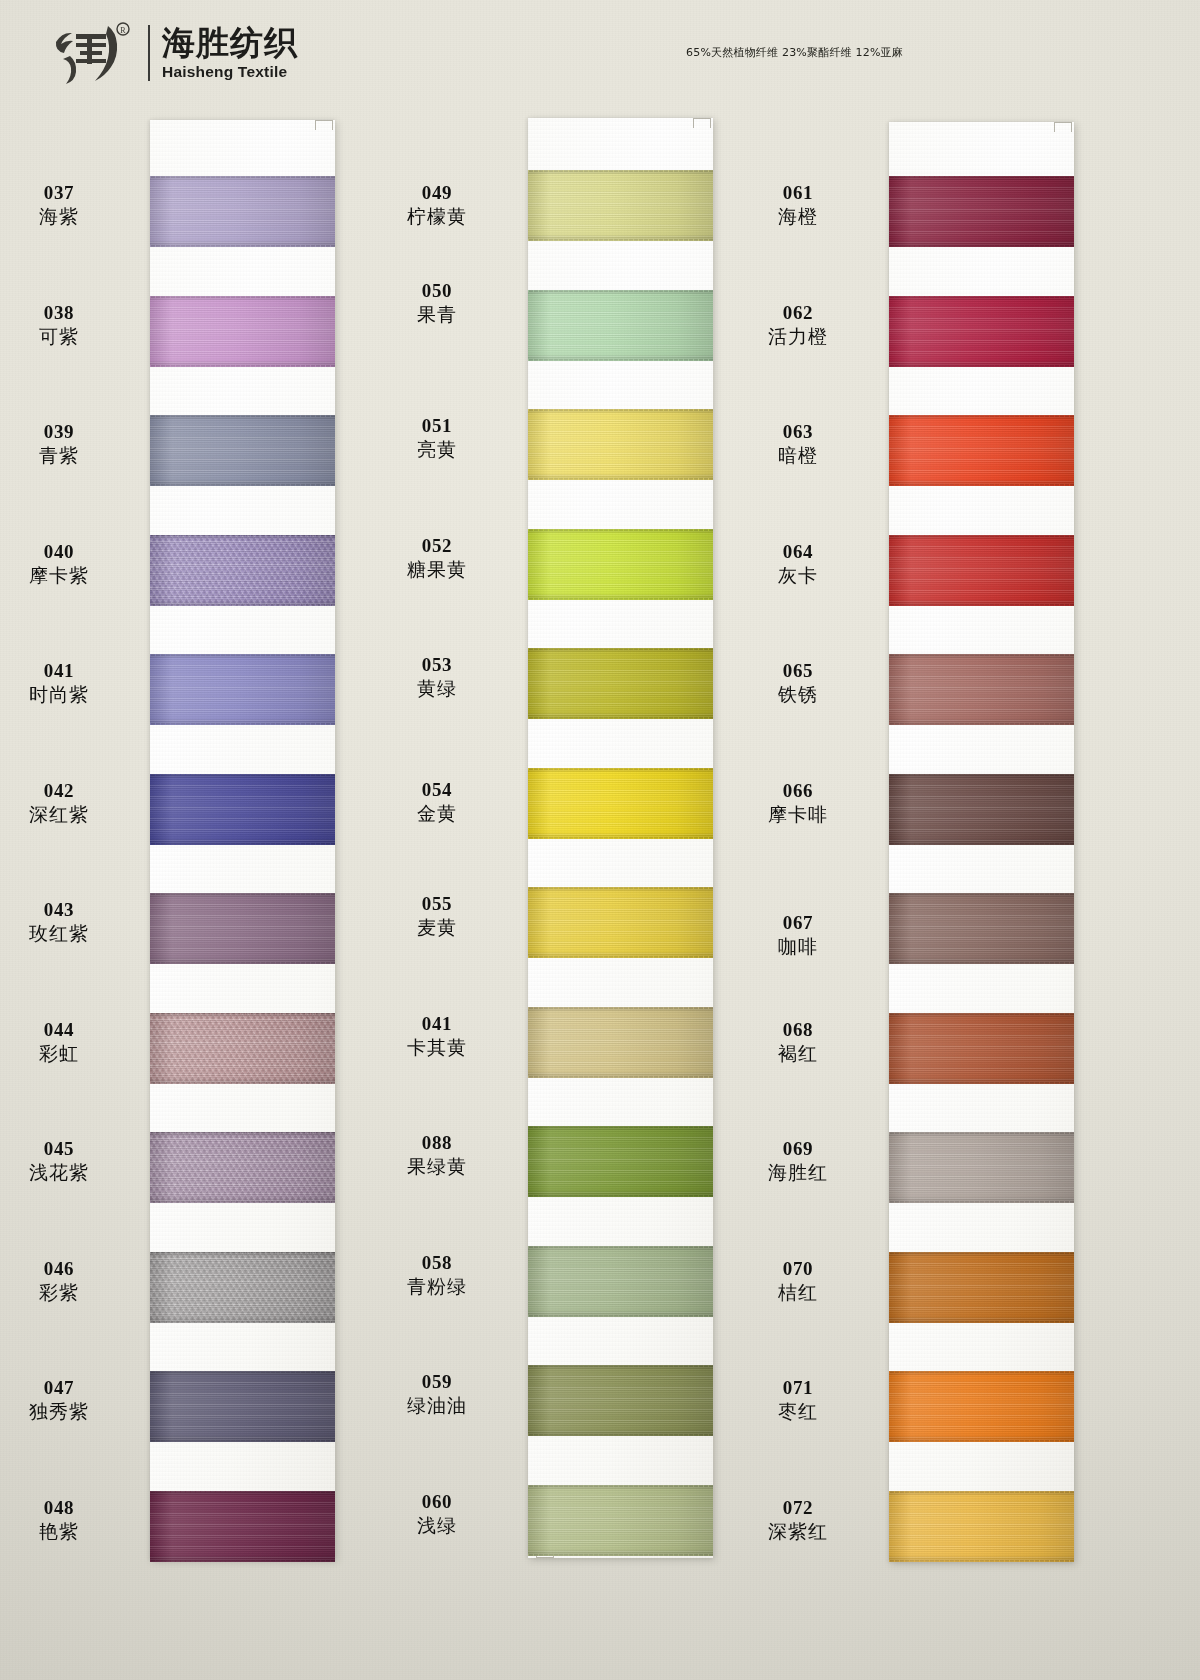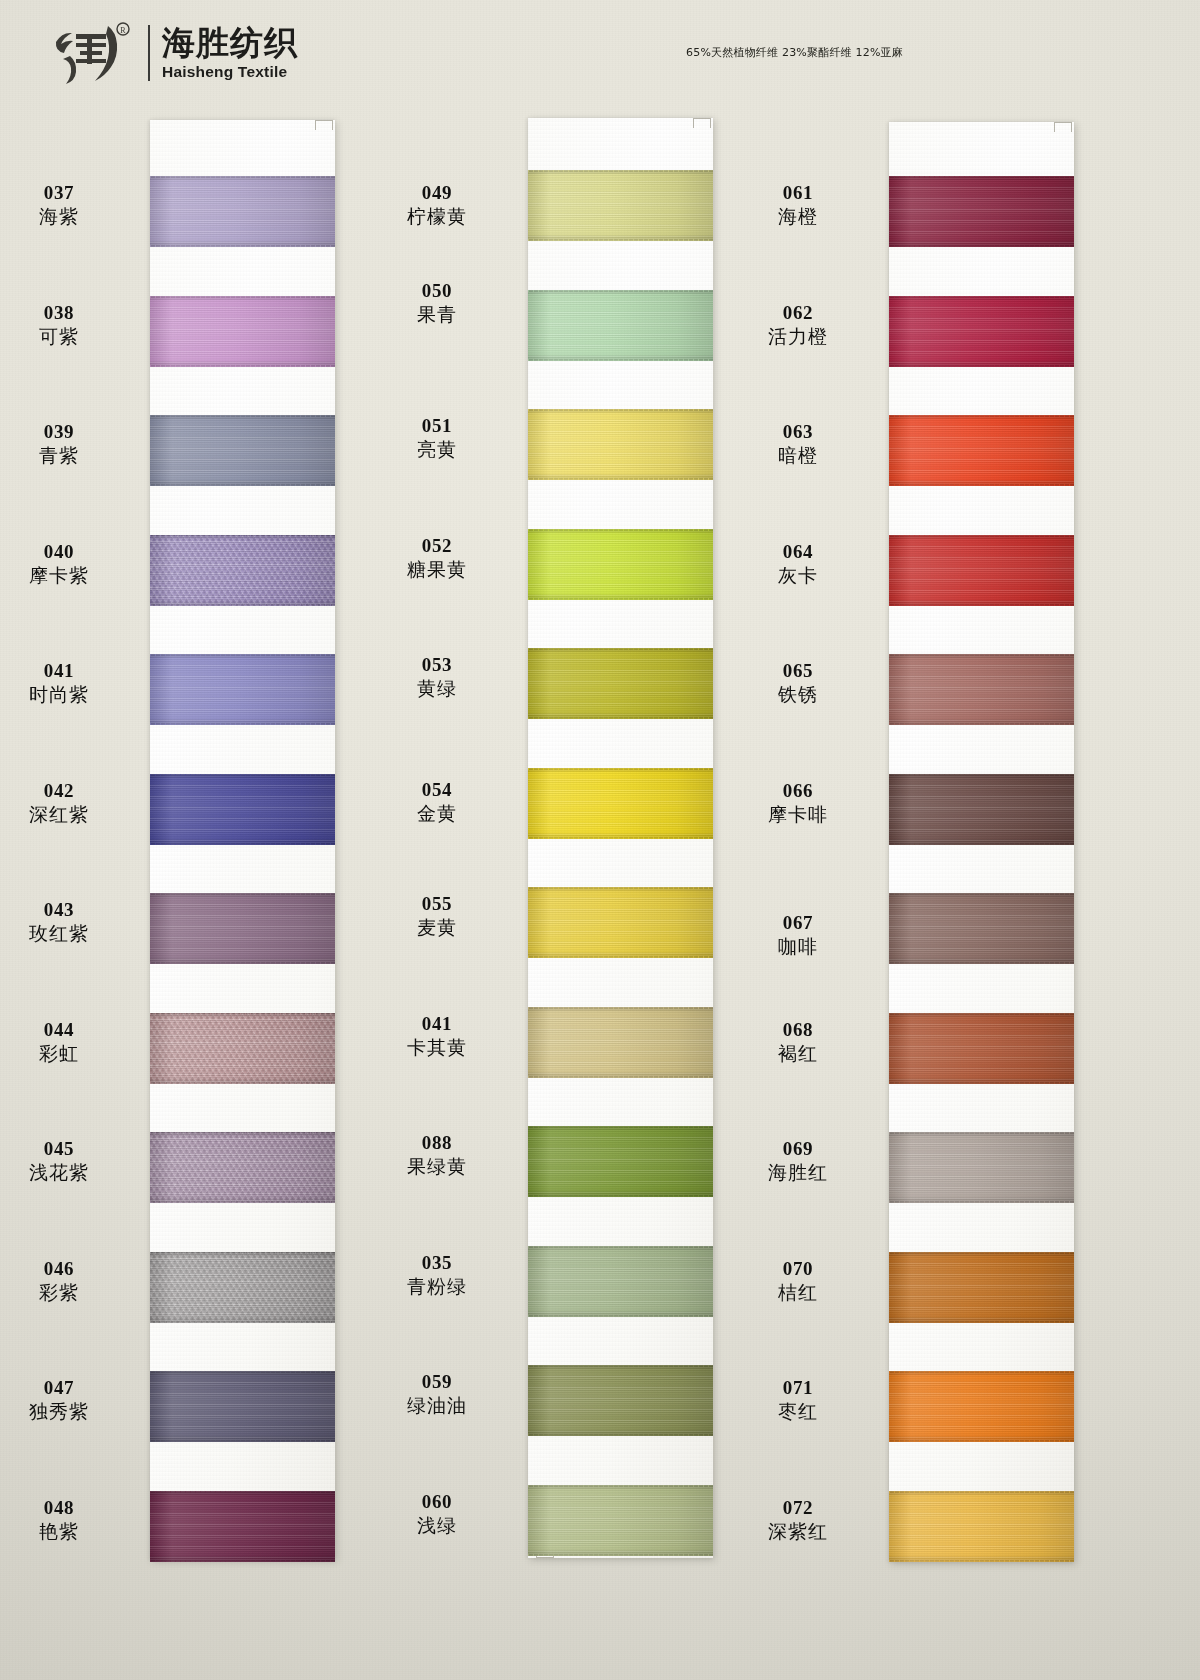--- a/index.html
+++ b/index.html
@@ -514,21 +514,21 @@
         </div>
         <div class="swatch" style="top: 1127.5px; height: 71px; background: rgb(168, 187, 144); color: rgb(168, 187, 144);">
           <div class="yarn"></div>
           <div class="threads"></div>
           <div class="sheen"></div>
           <div class="edgeshade"></div>
           <div class="fuzz-top"></div>
           <div class="fuzz-bot"></div>
         </div>
         <div class="label left" style="top: 1133.5px;">
-          <div class="code">035</div>
+          <div class="code">058</div>
           <div class="name">青粉绿</div>
         </div>
         <div class="swatch" style="top: 1247px; height: 71px; background: rgb(139, 146, 85); color: rgb(139, 146, 85);">
           <div class="yarn"></div>
           <div class="threads"></div>
           <div class="sheen"></div>
           <div class="edgeshade"></div>
           <div class="fuzz-top"></div>
           <div class="fuzz-bot"></div>
         </div>

